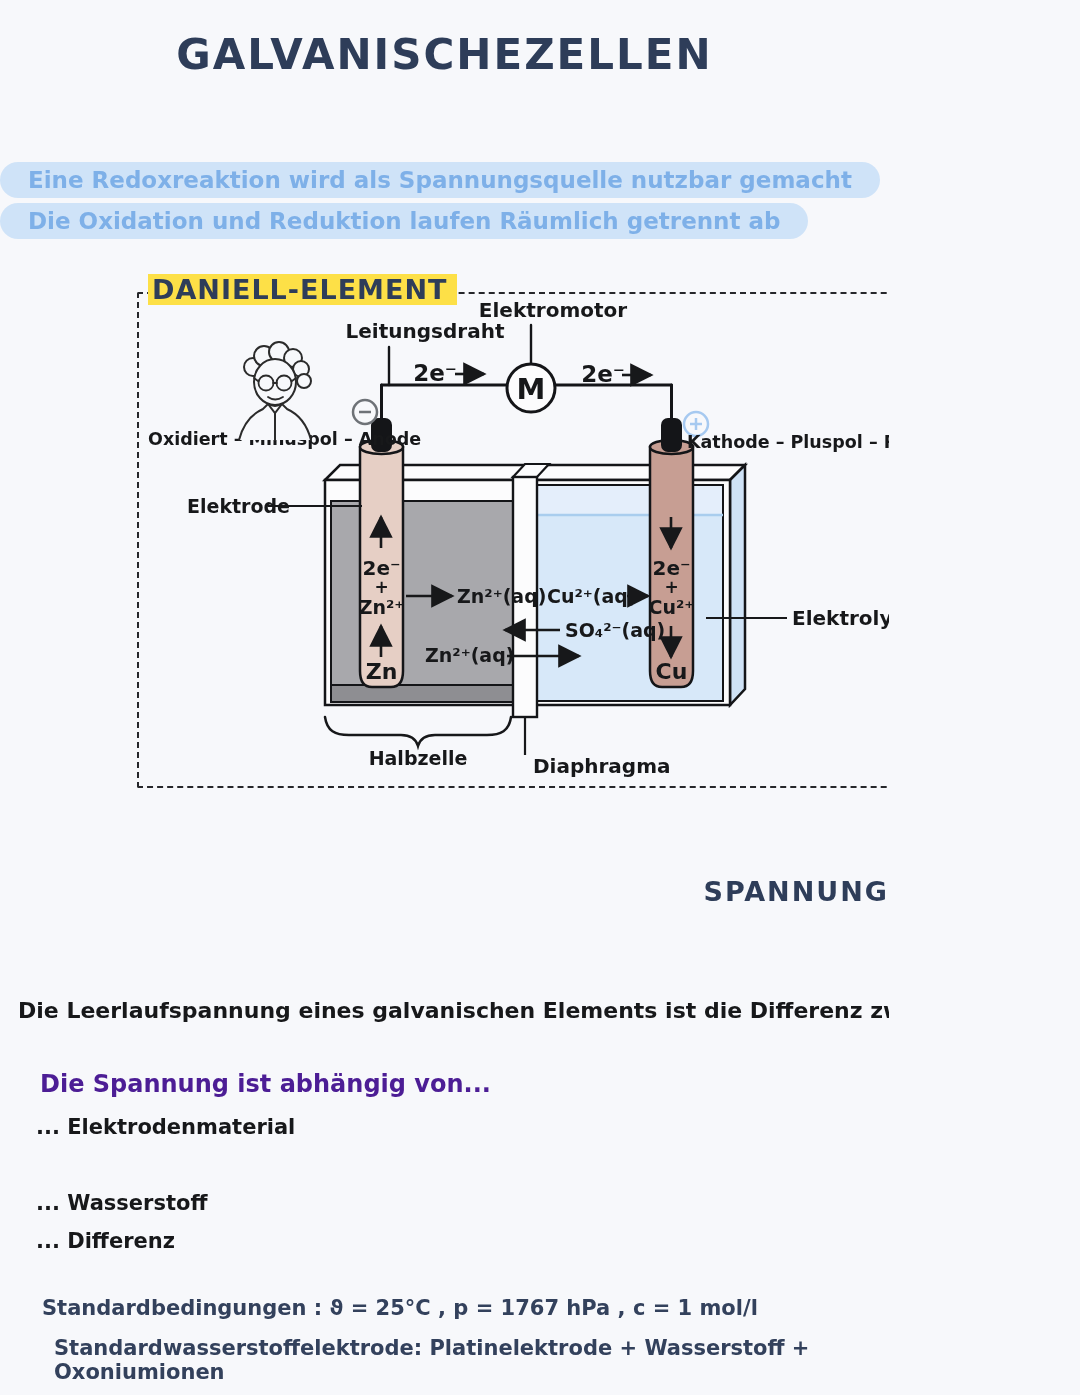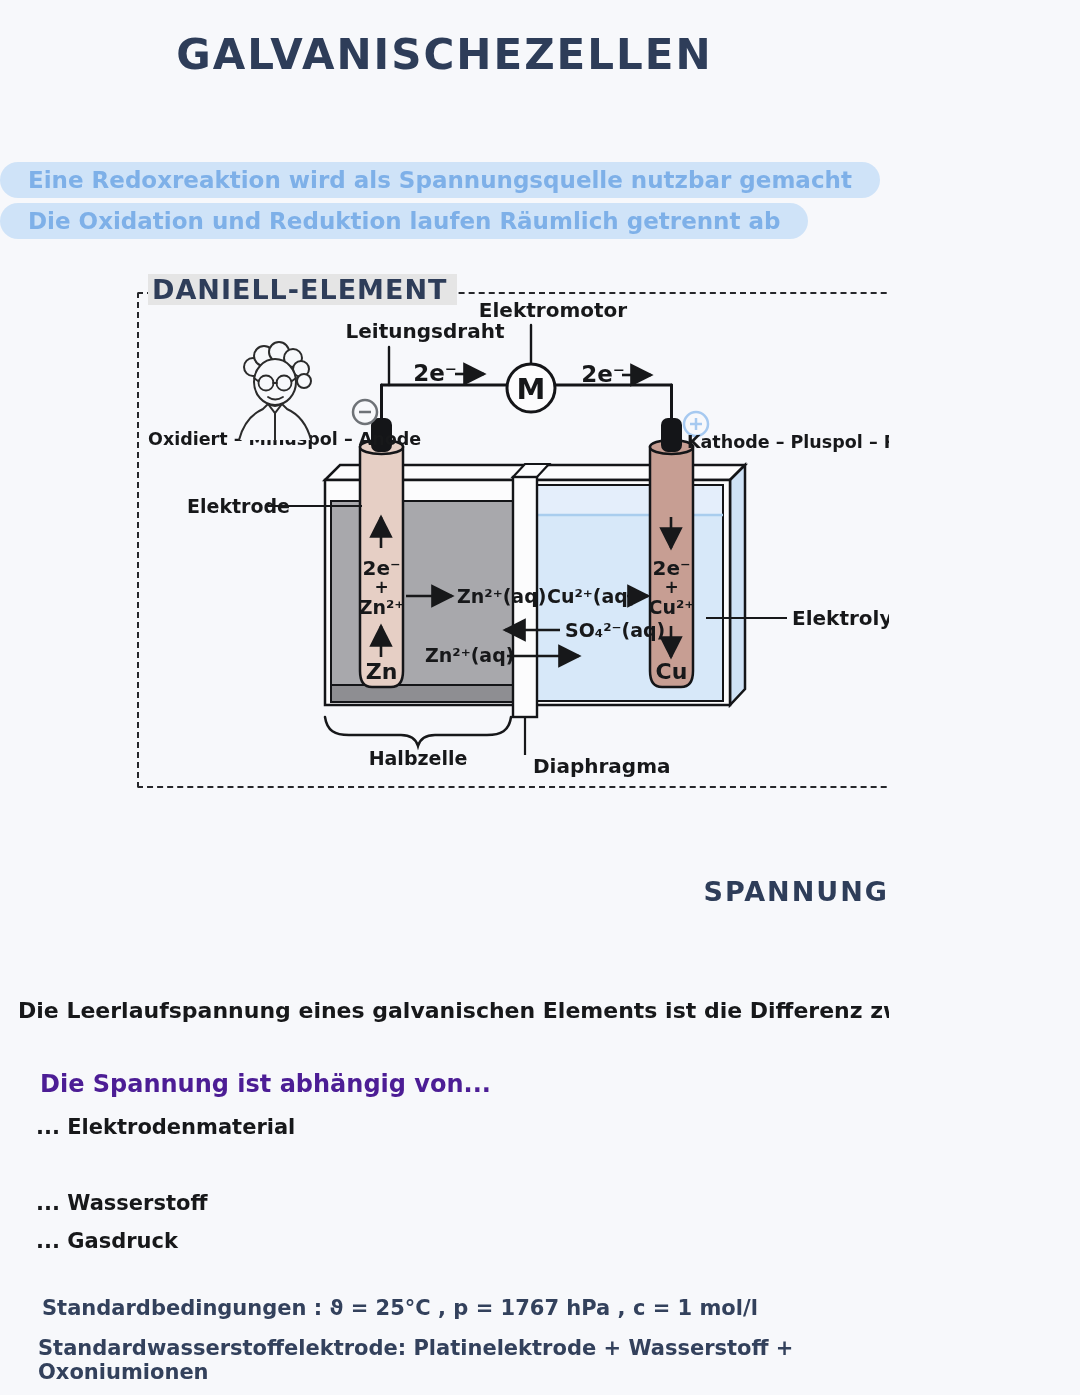--- a/index.html
+++ b/index.html
@@ -15,39 +15,39 @@
   .pill-wrap{left:0;right:0;top:122px;display:flex;flex-direction:column;align-items:flex-start;gap:5px;margin-top:40px;}
   .pill{
     background:#cfe3f8;color:#7eb0e8;font-weight:bold;font-size:23px;
     padding:5px 28px;border-radius:24px;white-space:nowrap;
   }
   .dash-box{
     left:137px;top:292px;width:806px;height:492px;
     border:2.5px dashed #26272b;border-radius:2px;
   }
   .box-title{
-    left:148px;top:274px;background:#e5e5e5;padding:0 10px 0 4px;
+    left:148px;top:274px;background:#fde047;padding:0 10px 0 4px;
     font-size:27px;font-weight:bold;color:#2e3d59;letter-spacing:1px;
   }
   .diagram-svg{left:135px;top:285px;}
   .spannung{
     left:0;right:0;top:876px;text-align:right;
     font-size:27px;font-weight:bold;color:#2e3d59;letter-spacing:2px;
   }
   .quote{
     left:18px;width:1044px;font-size:22px;font-weight:bold;color:#17181a;
     text-align:justify;text-align-last:justify;white-space:nowrap;
   }
   .q1{top:955px;}
   .q2{top:998px;}
   .dep-intro{left:40px;top:1070px;font-size:24px;font-weight:bold;color:#4c1d95;}
   .dep-item{left:36px;font-size:21px;font-weight:bold;color:#17181a;text-align:right;}
   .std{font-size:21px;font-weight:bold;color:#33415c;}
   .std1{left:42px;top:1296px;}
-  .std2{left:38px;top:1336px;}
+  .std2{left:54px;top:1336px;}
   svg text{font-family:"DejaVu Sans",sans-serif;fill:#17181a;}
 </style>
 </head>
 <body>
 
 <div class="page">
 
   <div class="abs title">GALVANISCHEZELLEN</div>
 
   <div class="abs pill-wrap">
@@ -181,18 +181,18 @@
     <text x="398" y="488" font-size="20" font-weight="bold">Diaphragma</text>
   </svg>
 
   <div class="abs spannung">SPANNUNG</div>
 
   <div class="abs quote q2">Die Leerlaufspannung eines galvanischen Elements ist die Differenz zweier Redoxpotentiale“</div>
 
   <div class="abs dep-intro">Die Spannung ist abhängig von...</div>
   <div class="abs dep-item" style="top:1115px">... Elektrodenmaterial</div>
   <div class="abs dep-item" style="top:1191px">... Wasserstoff</div>
-  <div class="abs dep-item" style="top:1229px">... Gasdruck</div>
+  <div class="abs dep-item" style="top:1229px">... Differenz</div>
 
   <div class="abs std std1">Standardbedingungen : ϑ = 25°C , p = 1767 hPa , c = 1 mol/l</div>
   <div class="abs std std2">Standardwasserstoffelektrode: Platinelektrode + Wasserstoff + Oxoniumionen</div>
 
 </div>
 
 </body></html>

